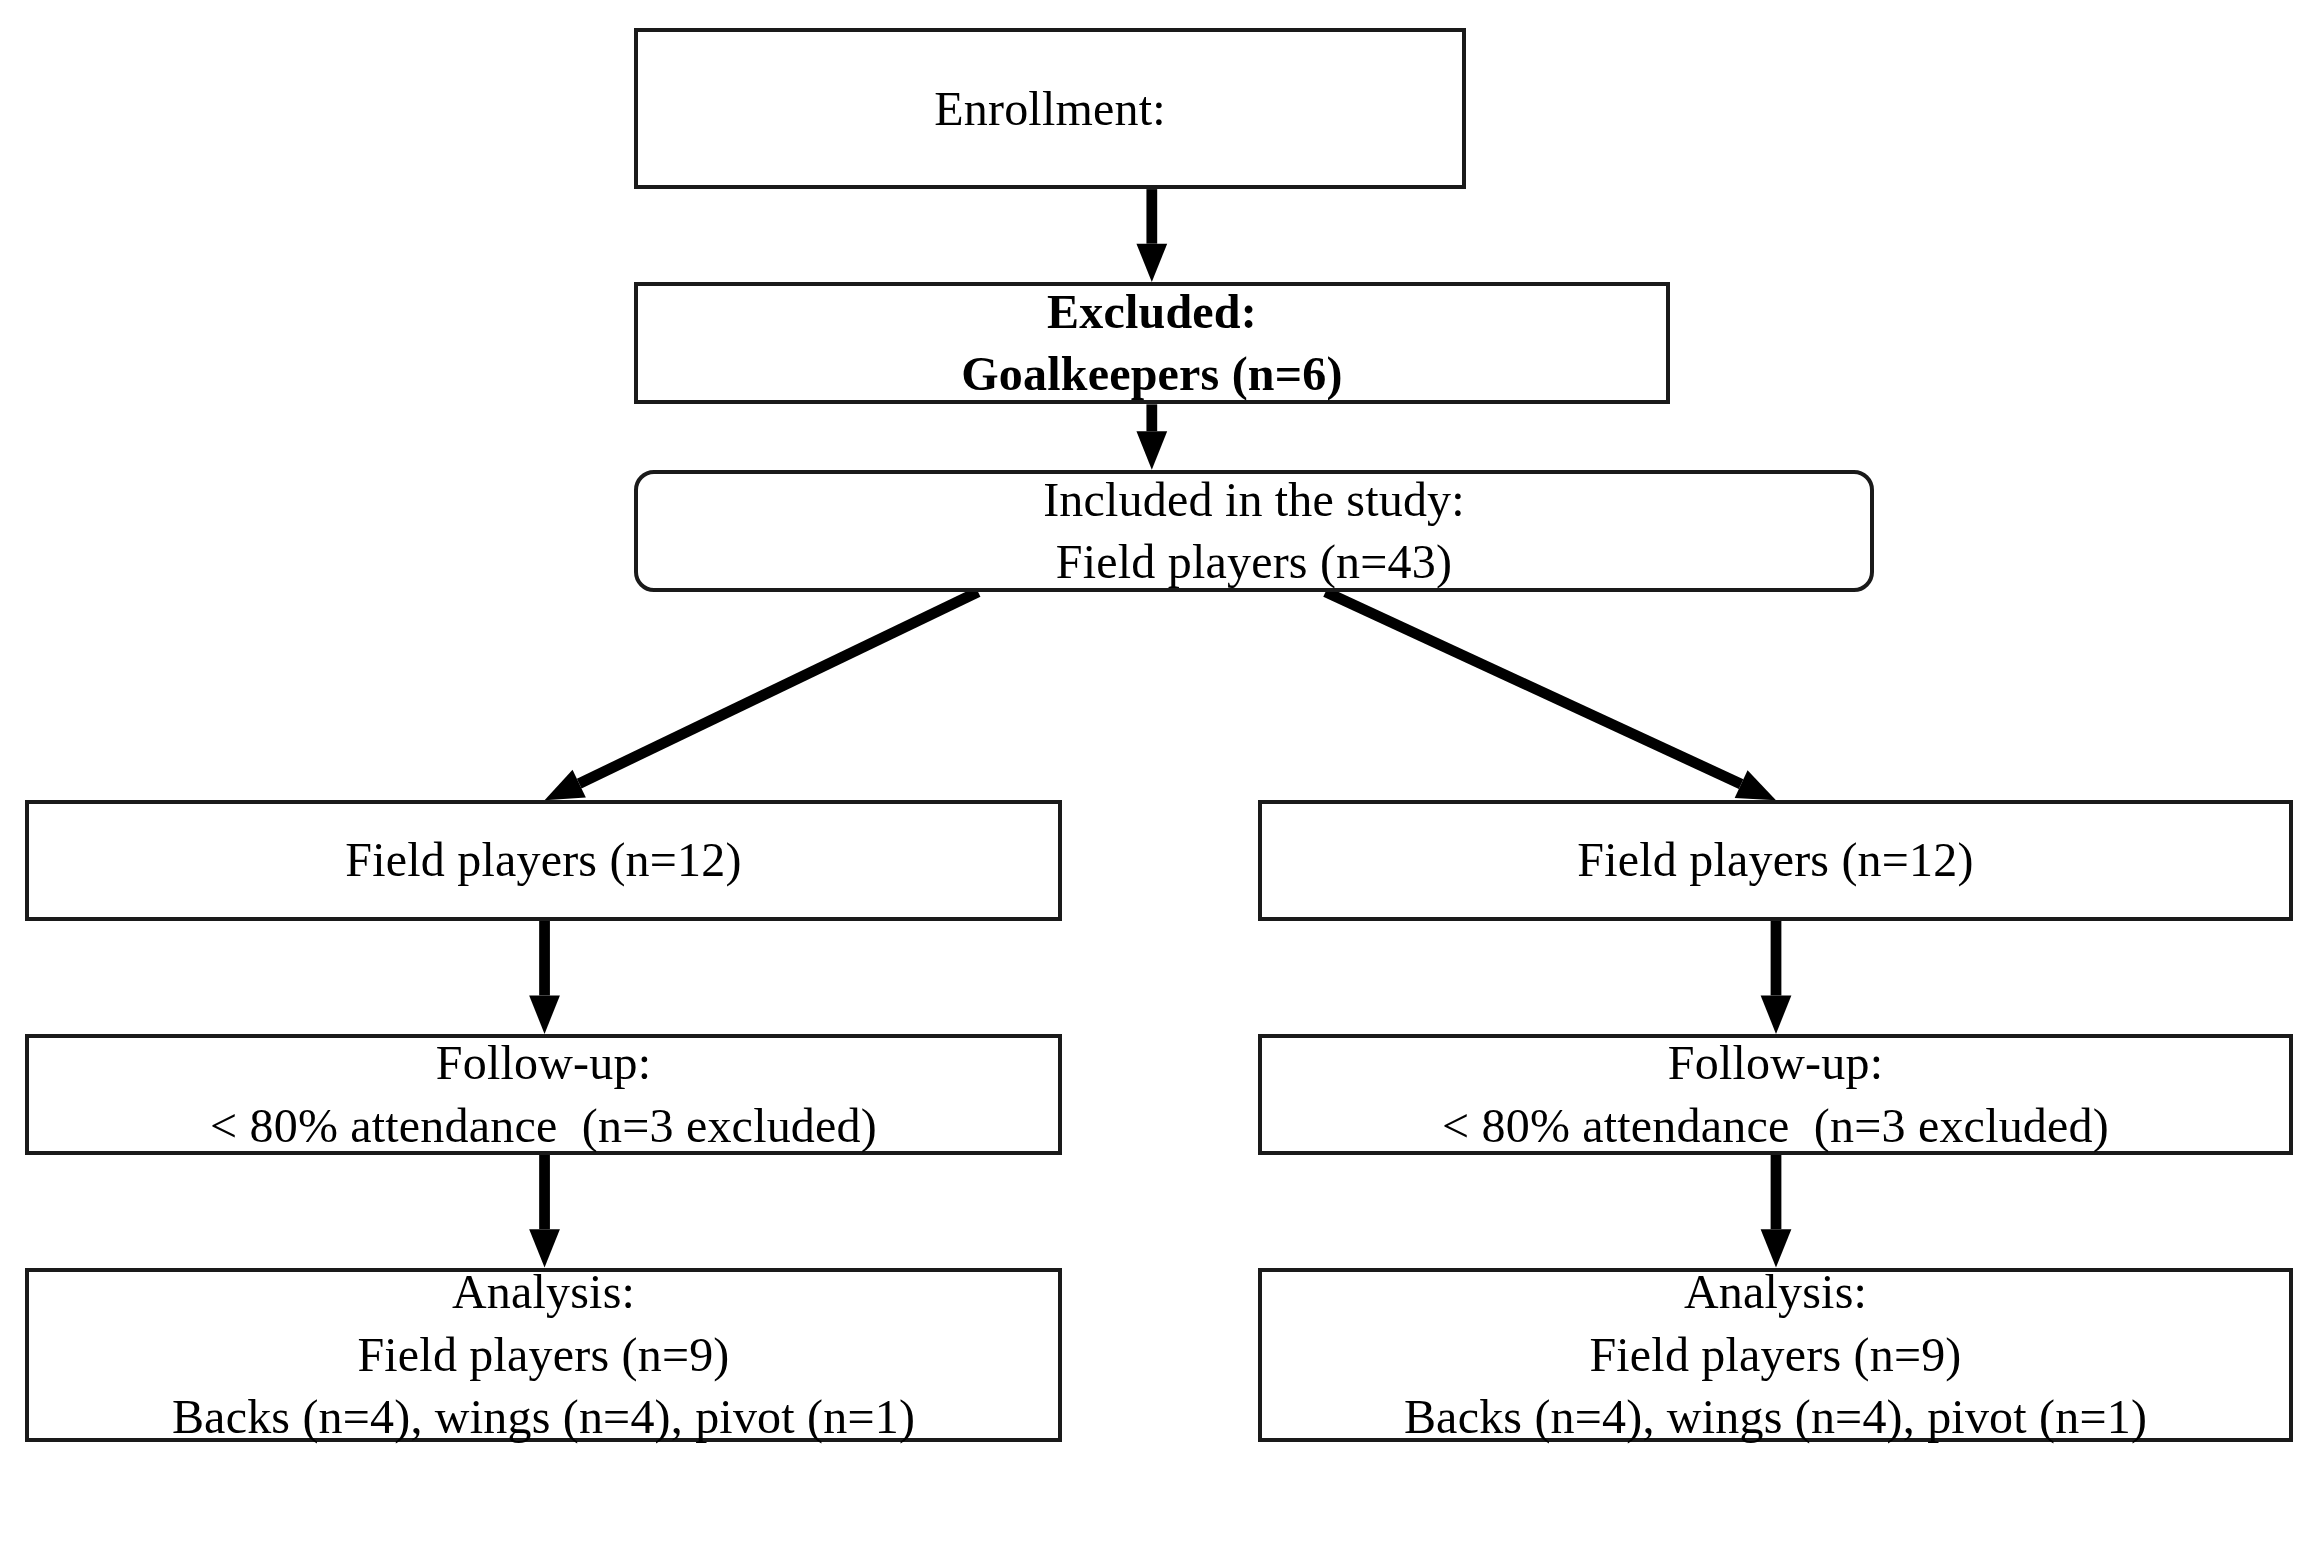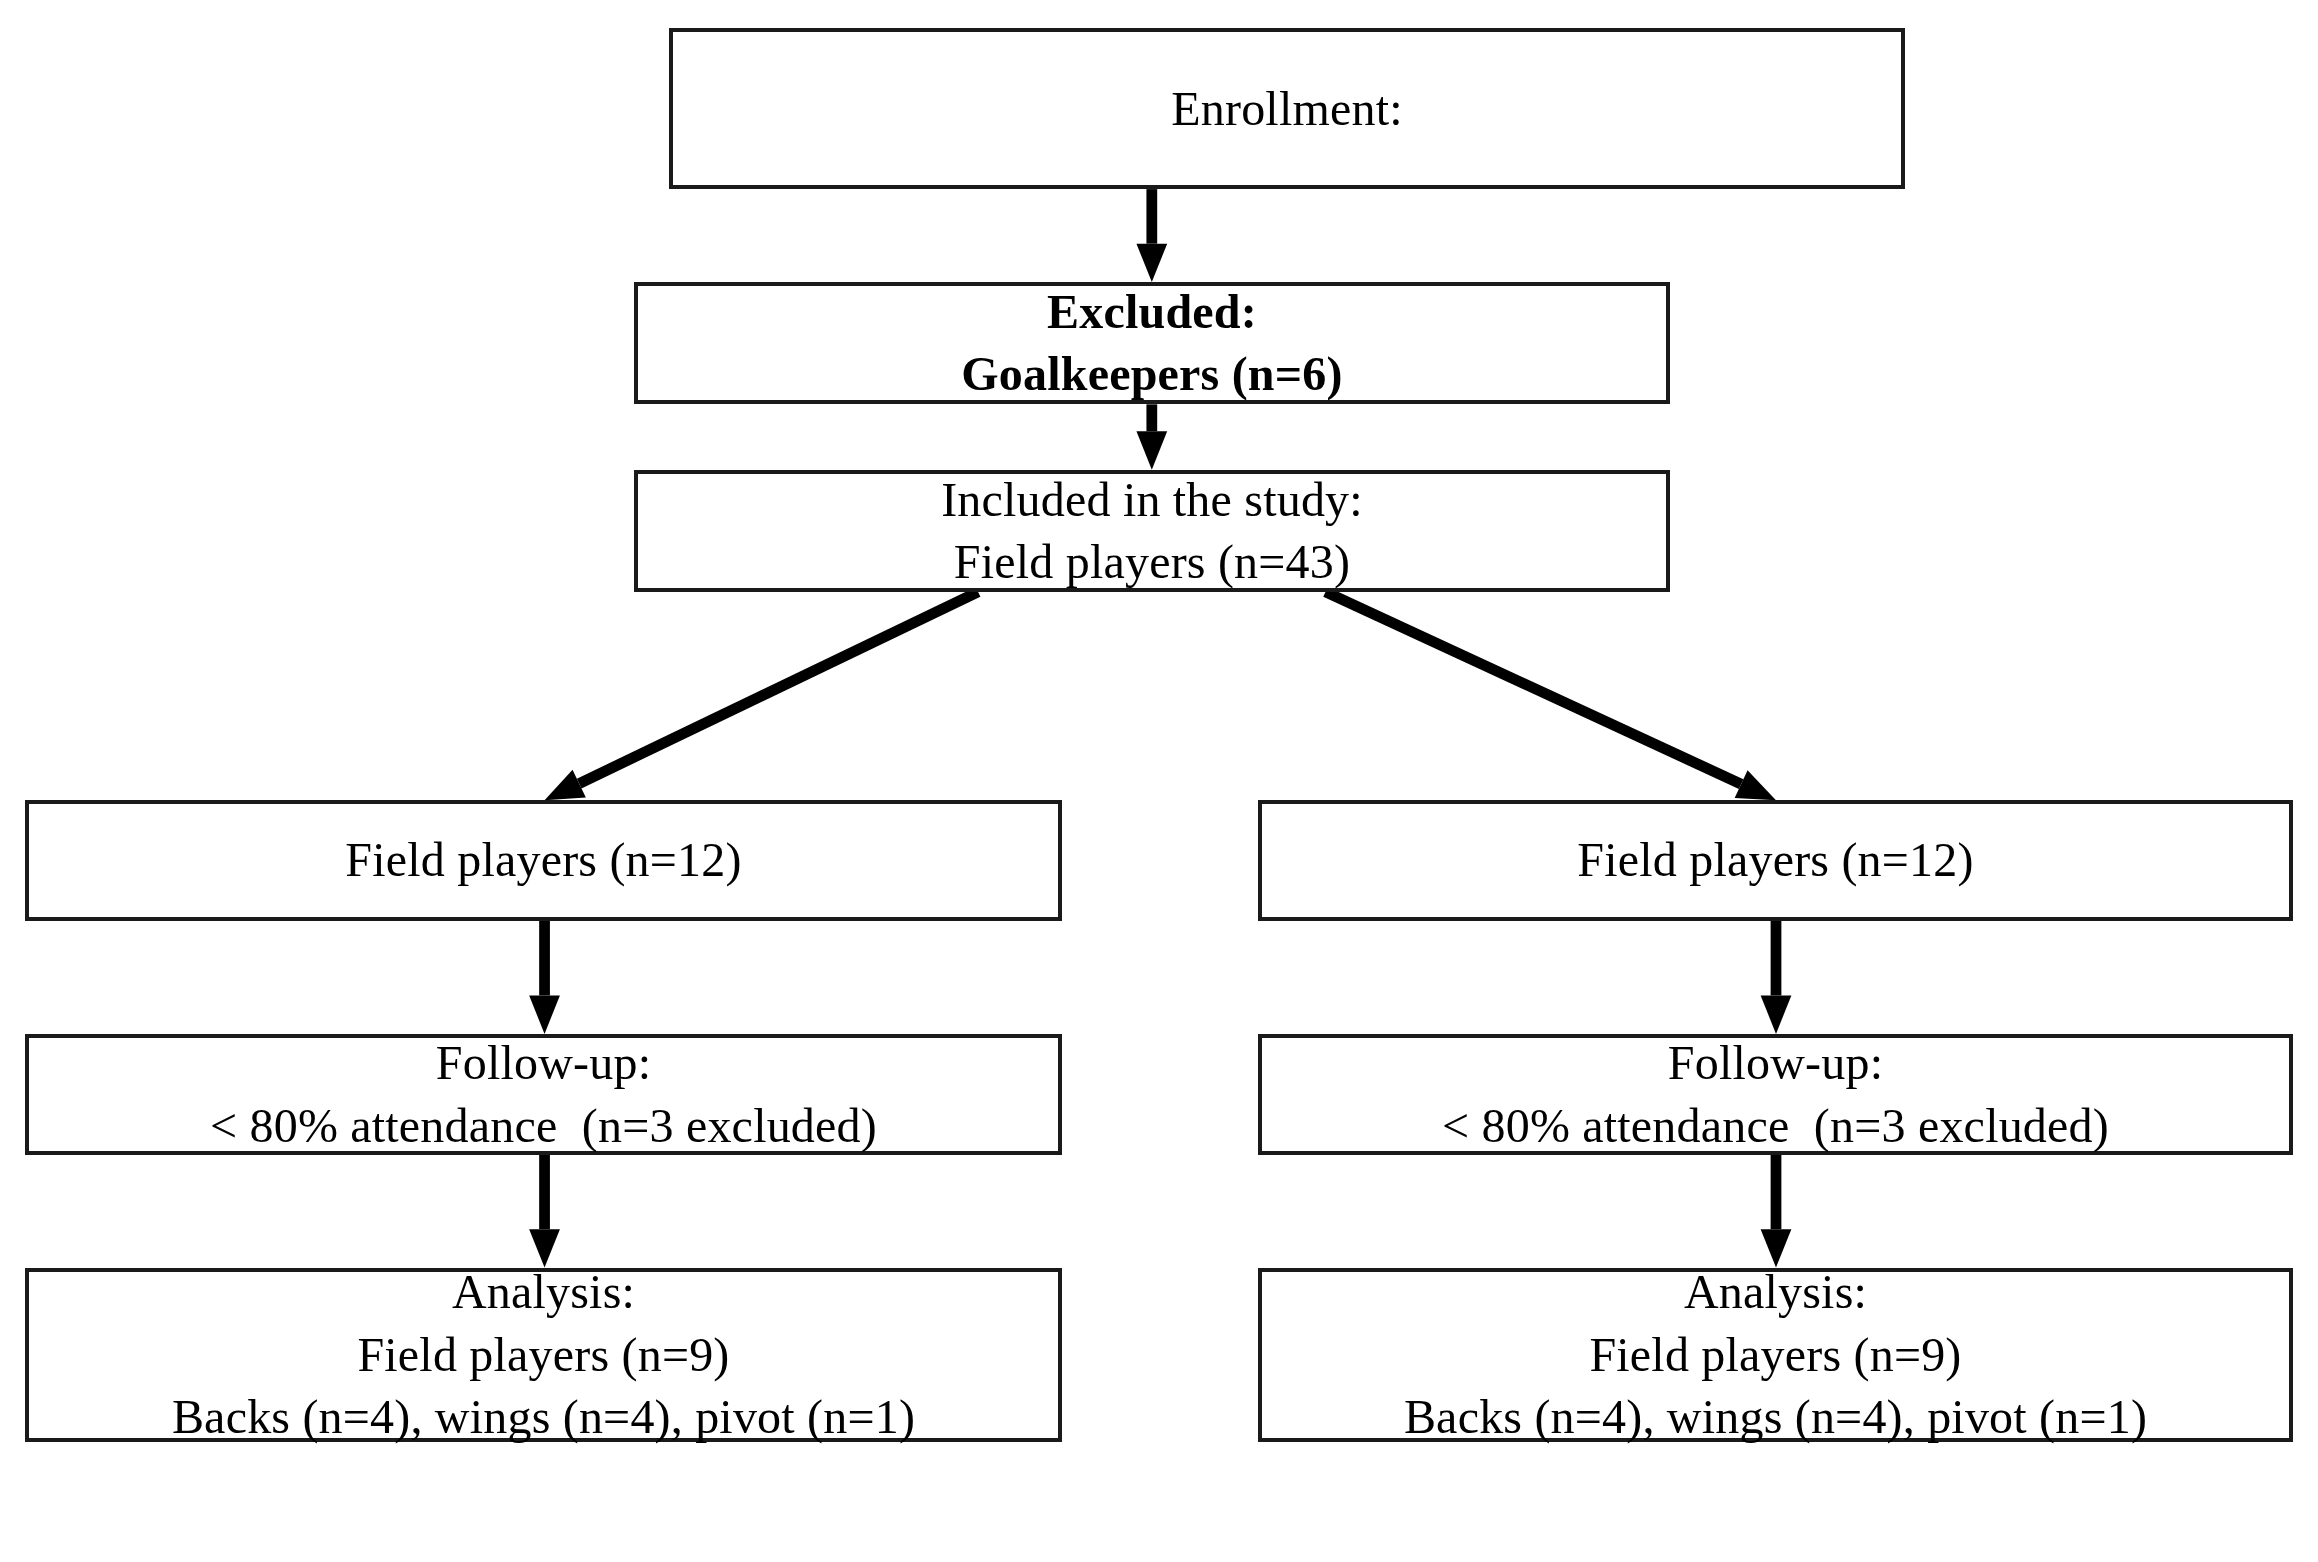--- a/index.html
+++ b/index.html
@@ -79,28 +79,28 @@
       <g>
         <line x1="708" y1="1502" x2="708" y2="1599" stroke="#000000" stroke-width="14" stroke-linecap="butt"></line>
         <polygon points="688,1599 728,1599 708,1649" fill="#000000"></polygon>
       </g>
       <g>
         <line x1="2310" y1="1502" x2="2310" y2="1599" stroke="#000000" stroke-width="14" stroke-linecap="butt"></line>
         <polygon points="2290,1599 2330,1599 2310,1649" fill="#000000"></polygon>
       </g>
     </svg>
   <div id="nodes">
-      <div class="node" style="left: 669px; top: 28.4px; width: 1236px; height: 161px; border-color: rgb(26, 26, 26); gap: 20px;">
+      <div class="node" style="left: 634px; top: 28.4px; width: 832px; height: 161px; border-color: rgb(26, 26, 26); gap: 20px;">
         <span class="line">Enrollment:</span>
       </div>
       <div class="node" style="left: 634px; top: 282px; width: 1036px; height: 122px; border-color: rgb(26, 26, 26); font-weight: bold;">
         <span class="line">Excluded:</span>
         <span class="line">Goalkeepers (n=6)</span>
       </div>
-      <div class="node" style="left: 634px; top: 470px; width: 1036px; height: 122px; border-color: rgb(26, 26, 26);">
+      <div class="node" style="left: 634px; top: 470px; width: 1240px; height: 122px; border-color: rgb(26, 26, 26); border-radius: 20px;">
         <span class="line">Included in the study:</span>
         <span class="line">Field players (n=43)</span>
       </div>
       <div class="node" style="left: 25px; top: 800px; width: 1037px; height: 121px; border-color: rgb(26, 26, 26);">
         <span class="line">Field players (n=12)</span>
       </div>
       <div class="node" style="left: 1258px; top: 800px; width: 1035px; height: 121px; border-color: rgb(26, 26, 26);">
         <span class="line">Field players (n=12)</span>
       </div>
       <div class="node" style="left: 25px; top: 1034px; width: 1037px; height: 121px; border-color: rgb(26, 26, 26);">

